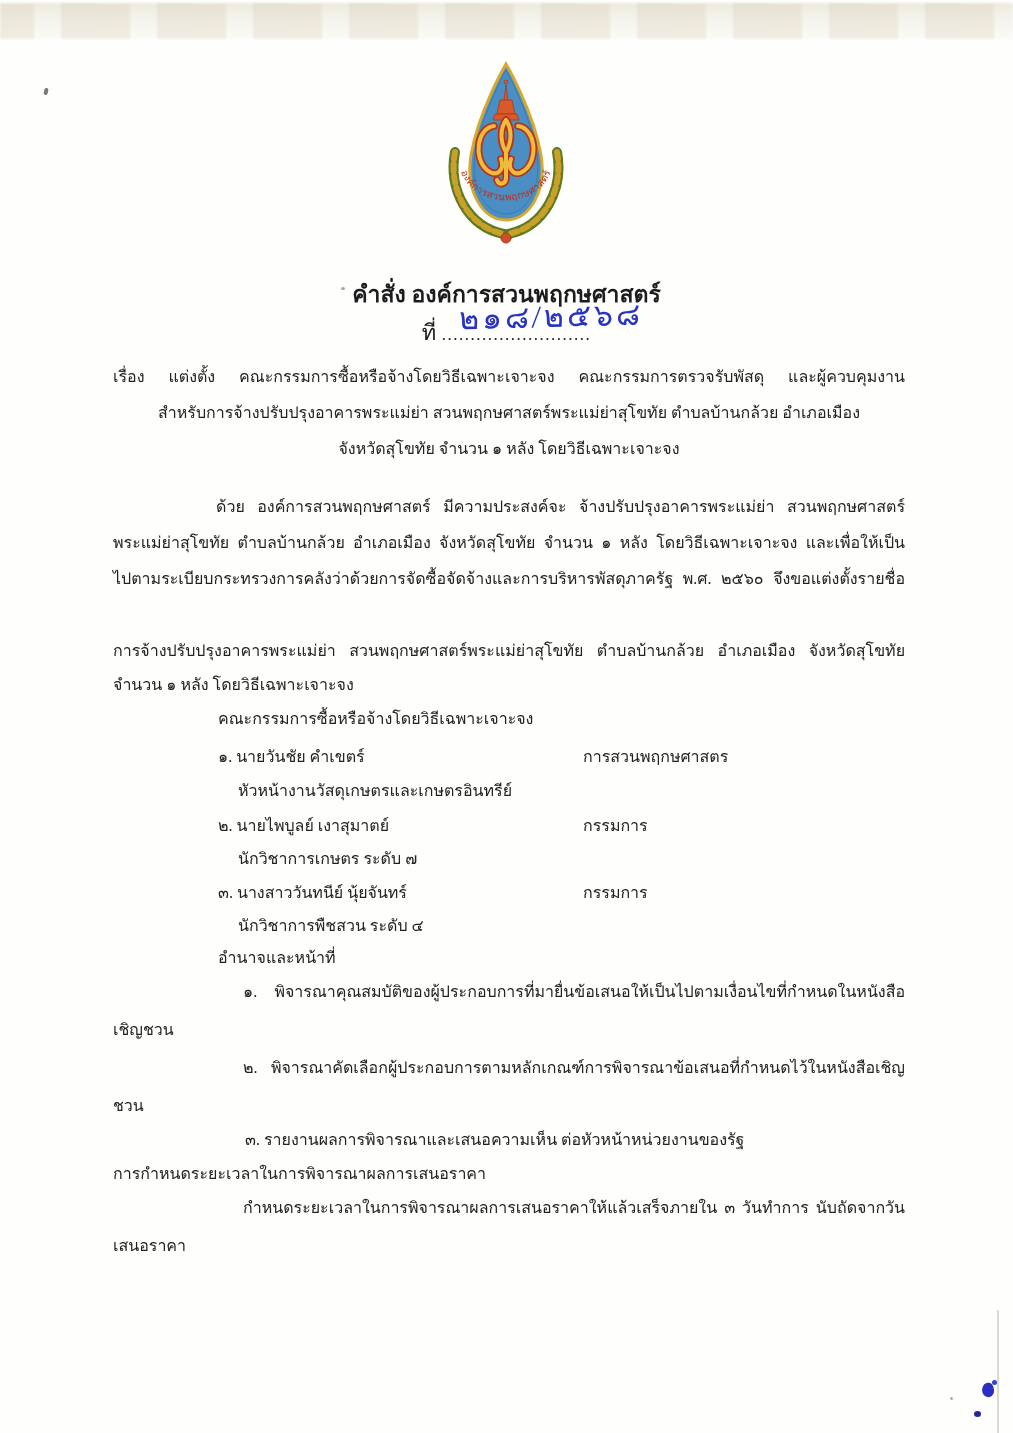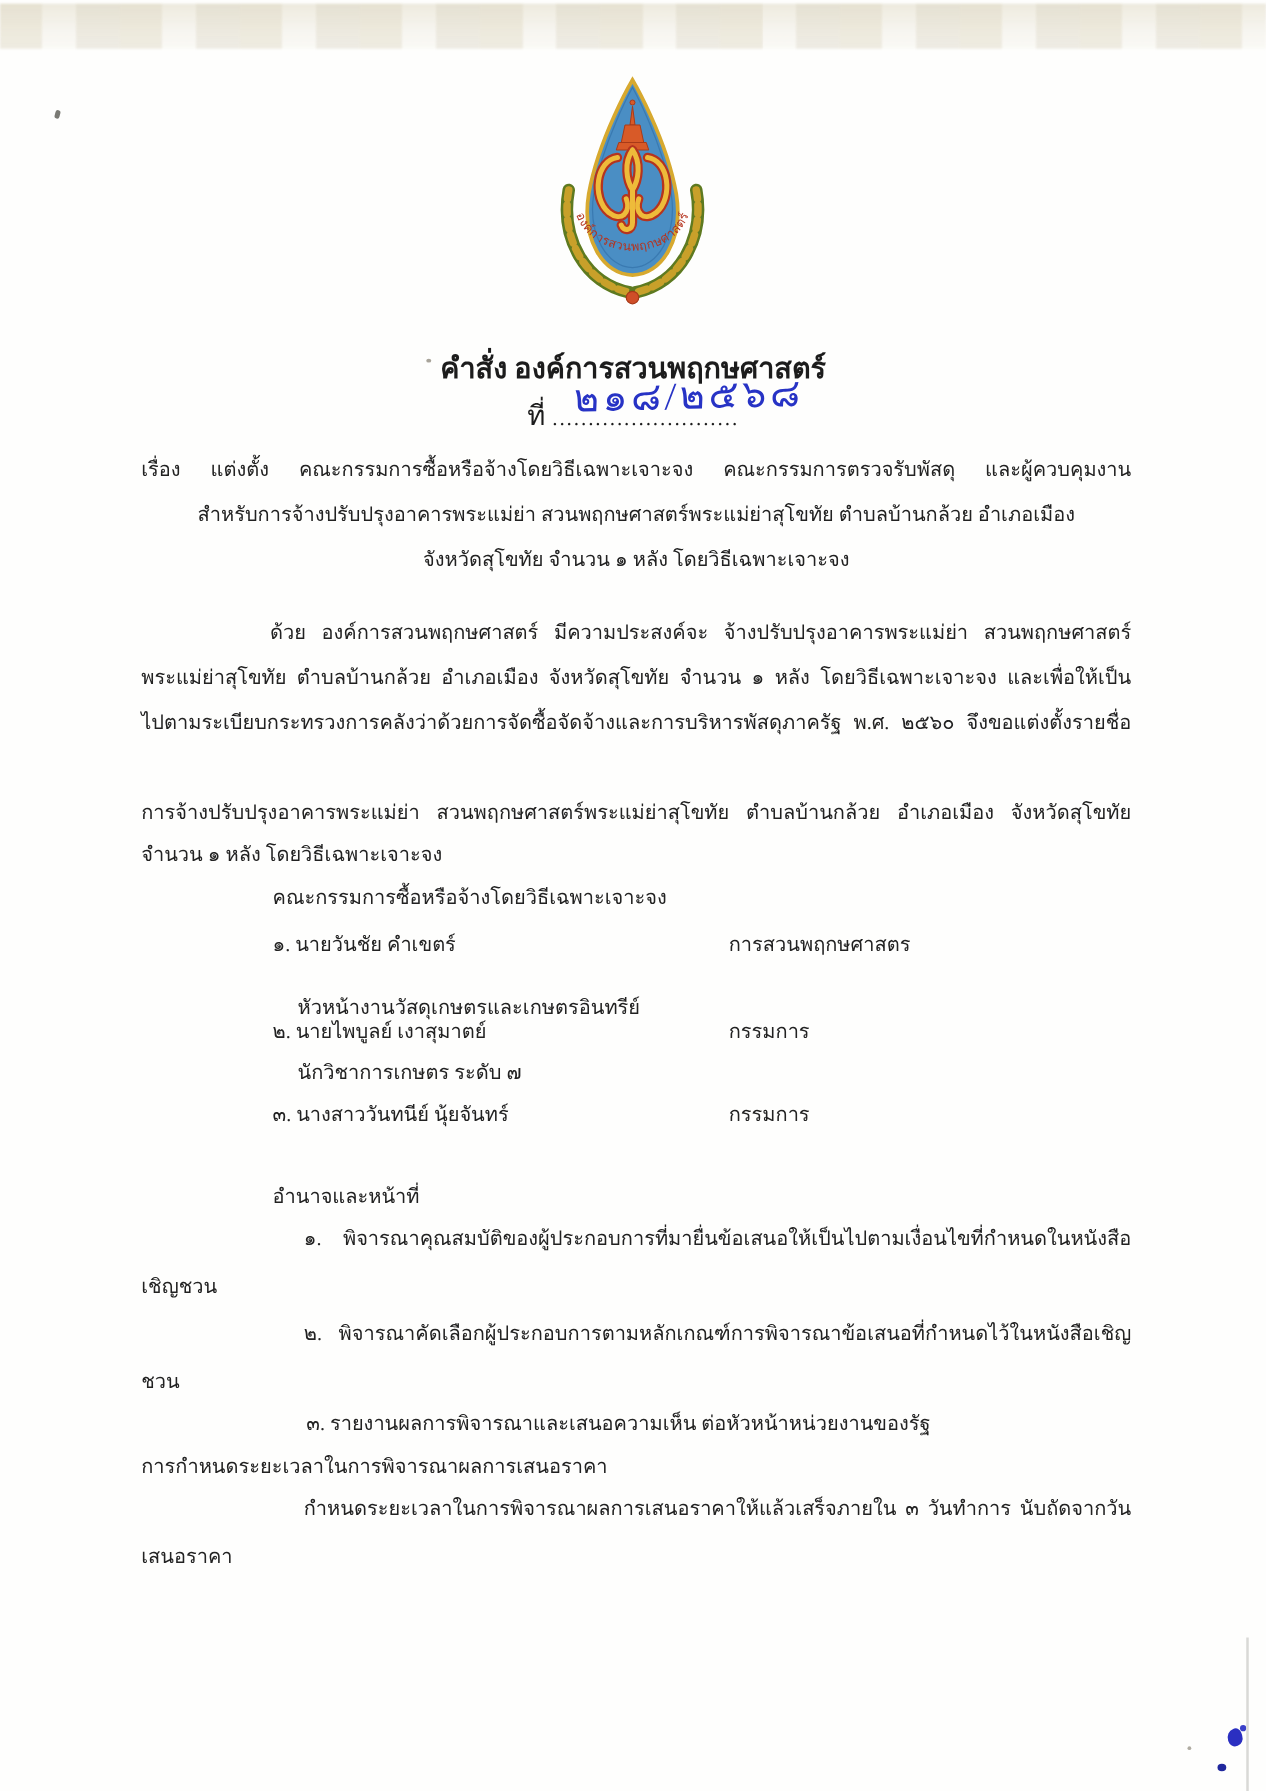--- a/index.html
+++ b/index.html
@@ -112,28 +112,29 @@
   </div>
   <div class="abs wide just" style="top:634px;">
     <span>การจ้างปรับปรุงอาคารพระแม่ย่า สวนพฤกษศาสตร์พระแม่ย่าสุโขทัย ตำบลบ้านกล้วย อำเภอเมือง จังหวัดสุโขทัย</span>
   </div>
   <div class="abs" style="top:668px;left:113px;">จำนวน ๑ หลัง โดยวิธีเฉพาะเจาะจง</div>
 
   <div class="abs" style="top:702px;left:218px;">คณะกรรมการซื้อหรือจ้างโดยวิธีเฉพาะเจาะจง</div>
 
   <div class="abs" style="top:740px;left:218px;">๑. นายวันชัย คำเขตร์</div>
   <div class="abs" style="top:740px;left:583px;">การสวนพฤกษศาสตร</div>
-  <div class="abs" style="top:790px;left:238px;">หัวหน้างานวัสดุเกษตรและเกษตรอินทรีย์</div>
+  <div class="abs" style="top:774px;left:238px;">หัวหน้างานวัสดุเกษตรและเกษตรอินทรีย์</div>
 
   <div class="abs" style="top:809px;left:218px;">๒. นายไพบูลย์ เงาสุมาตย์</div>
   <div class="abs" style="top:809px;left:583px;">กรรมการ</div>
   <div class="abs" style="top:842px;left:238px;">นักวิชาการเกษตร ระดับ ๗</div>
 
   <div class="abs" style="top:876px;left:218px;">๓. นางสาววันทนีย์ นุ้ยจันทร์</div>
   <div class="abs" style="top:876px;left:583px;">กรรมการ</div>
+  <div class="abs" style="top:909px;left:238px;">นักวิชาการพืชสวน ระดับ ๔</div>
 
   <div class="abs" style="top:941px;left:218px;text-align:right;">อำนาจและหน้าที่</div>
 
   <div class="abs wide just" style="top:975px;">
     <span class="indent2"></span><span>๑. พิจารณาคุณสมบัติของผู้ประกอบการที่มายื่นข้อเสนอให้เป็นไปตามเงื่อนไขที่กำหนดในหนังสือ</span>
   </div>
   <div class="abs" style="top:1013px;left:113px;">เชิญชวน</div>
 
   <div class="abs wide just" style="top:1051px;">
     <span class="indent2"></span><span>๒. พิจารณาคัดเลือกผู้ประกอบการตามหลักเกณฑ์การพิจารณาข้อเสนอที่กำหนดไว้ในหนังสือเชิญ</span>

